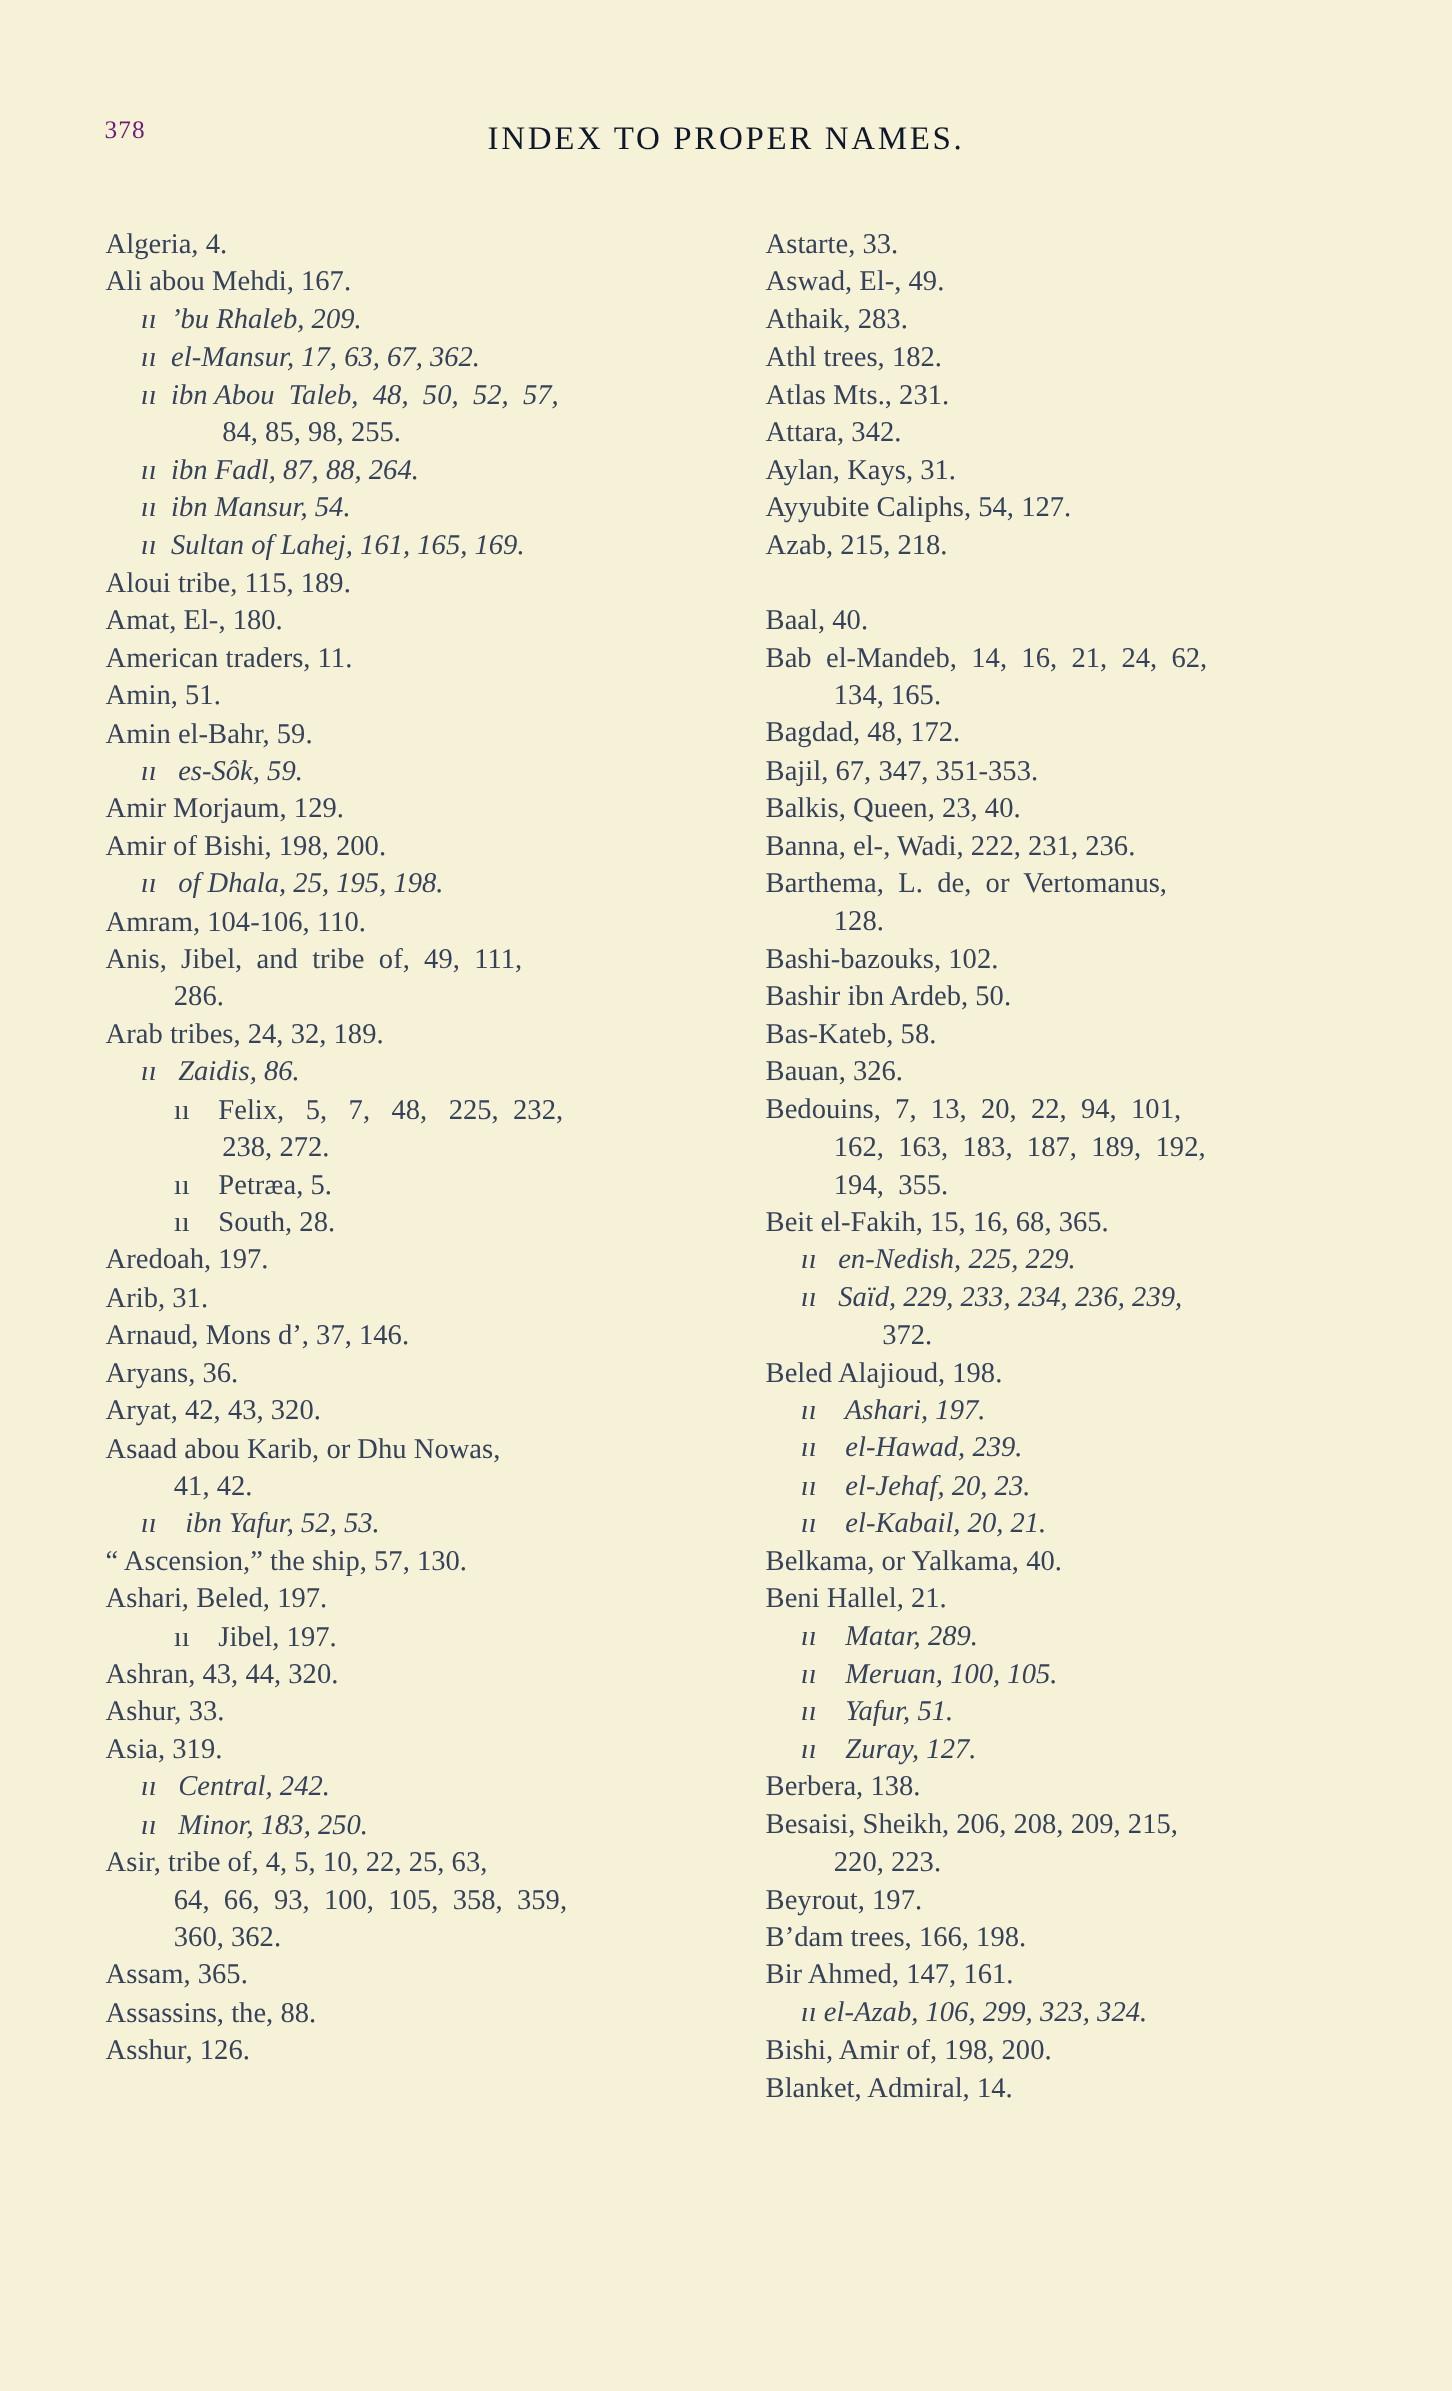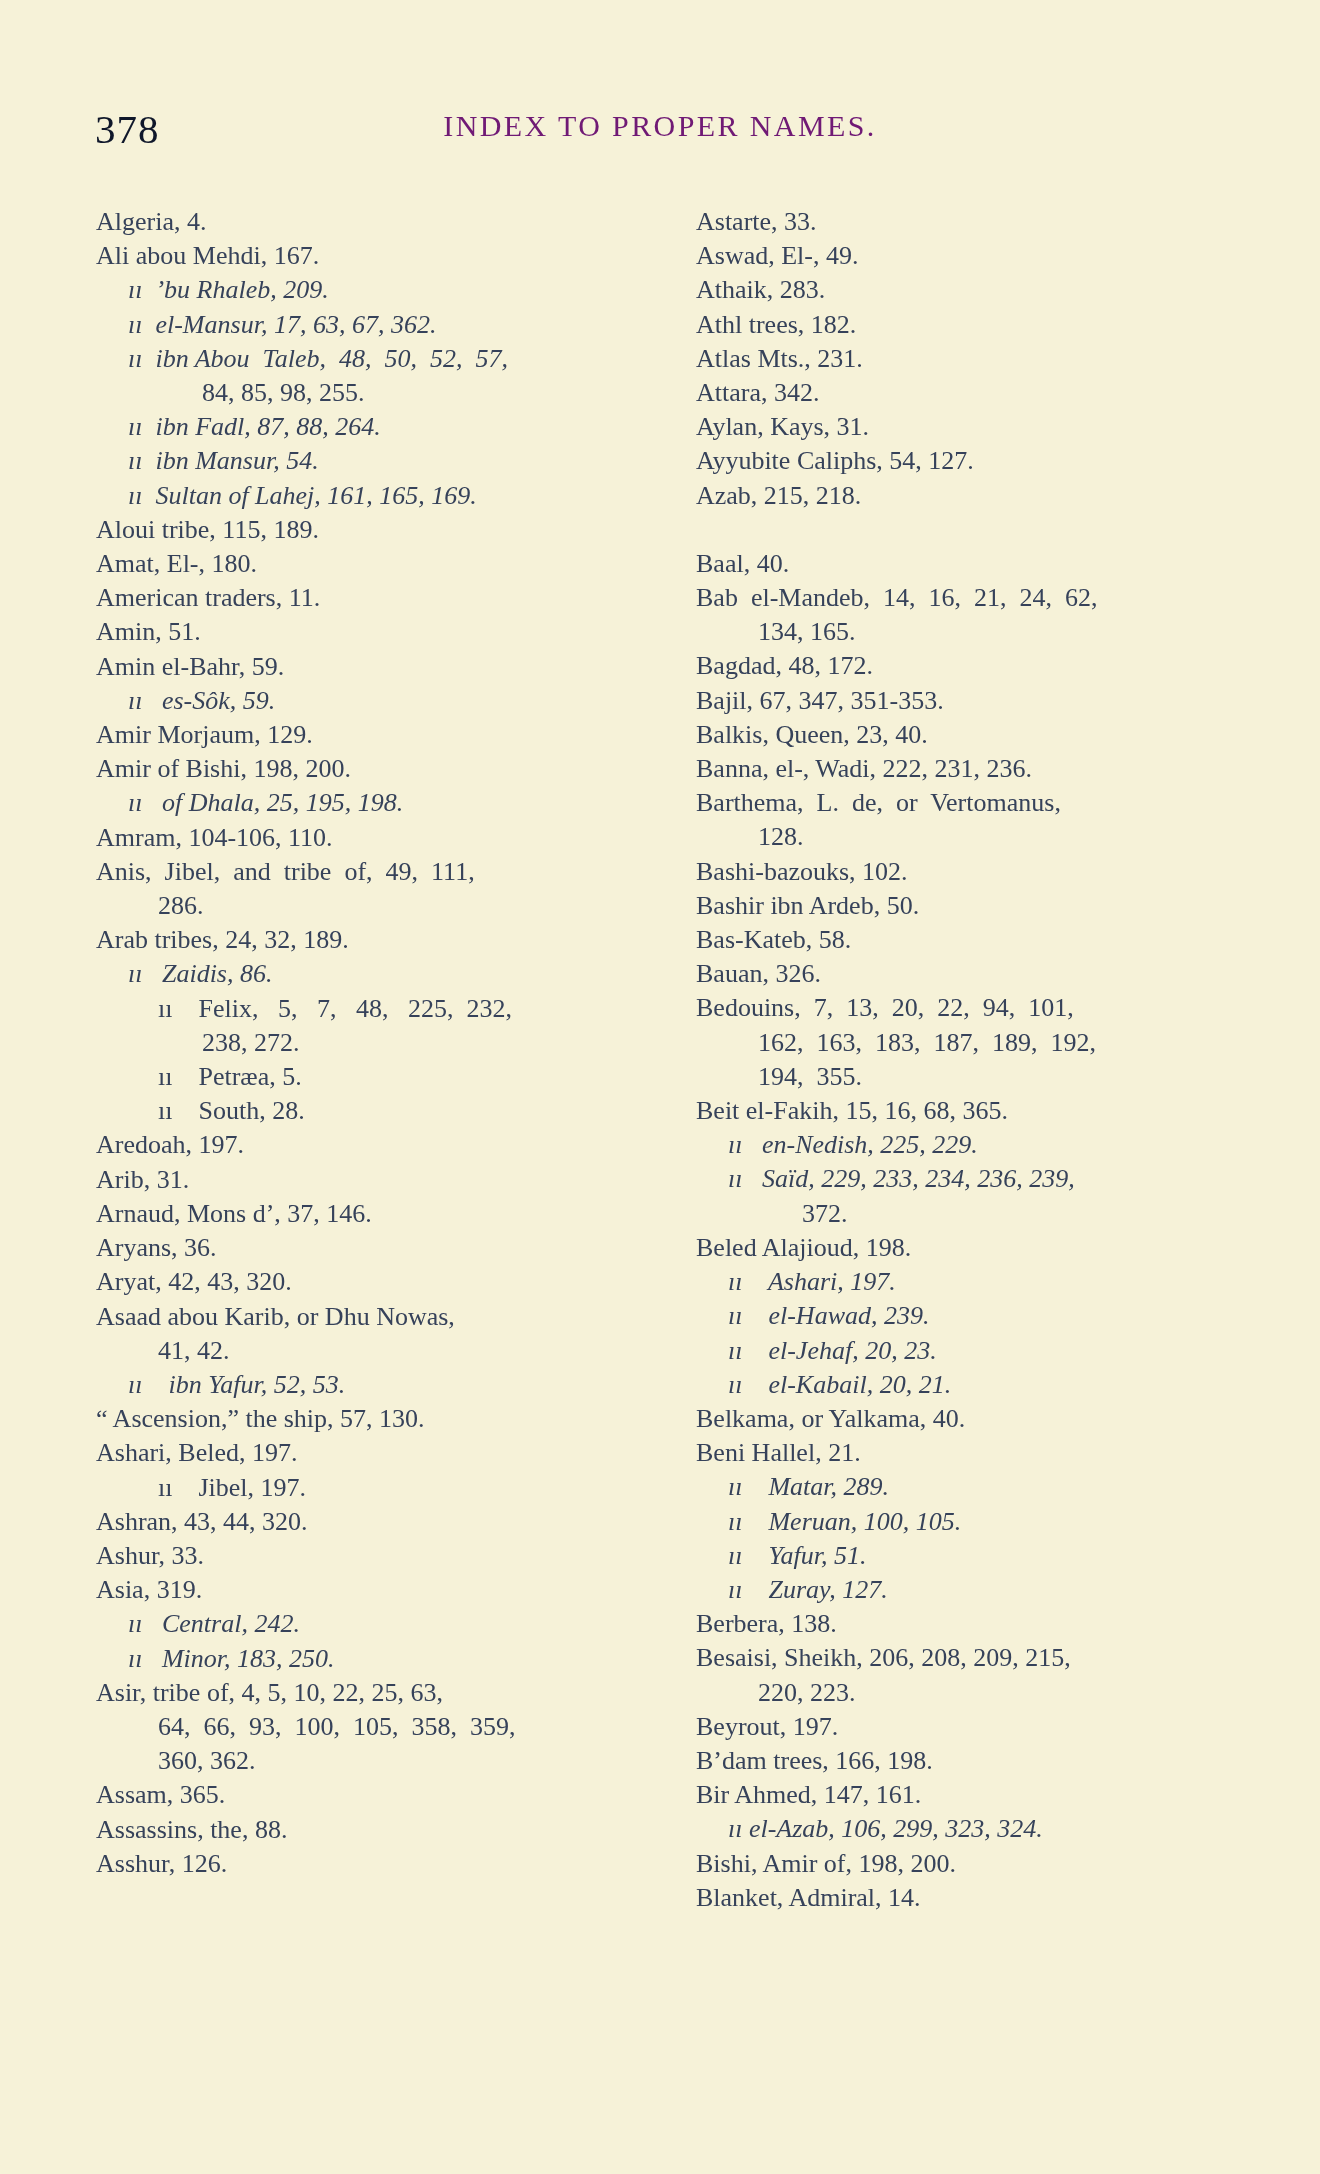--- a/index.html
+++ b/index.html
@@ -26,33 +26,33 @@
     position: absolute;
     left: 95px;
     top: 105px;
     width: 1130px;
     height: 50px;
   }
   .folio {
     position: absolute;
     left: 0;
     top: 0;
-    font-size: 41px;
+    font-size: 23px;
     letter-spacing: 1px;
-    color: #0f172a;
+    color: #701a75;
   }
   .header-title {
     position: absolute;
     left: 0;
     top: 4px;
     width: 1130px;
     text-align: center;
     font-size: 30px;
     letter-spacing: 2.4px;
-    color: #701a75;
+    color: #0f172a;
   }
   .columns {
     position: absolute;
     left: 96px;
     top: 205px;
     width: 1140px;
     display: flex;
     justify-content: space-between;
   }
   .col {

